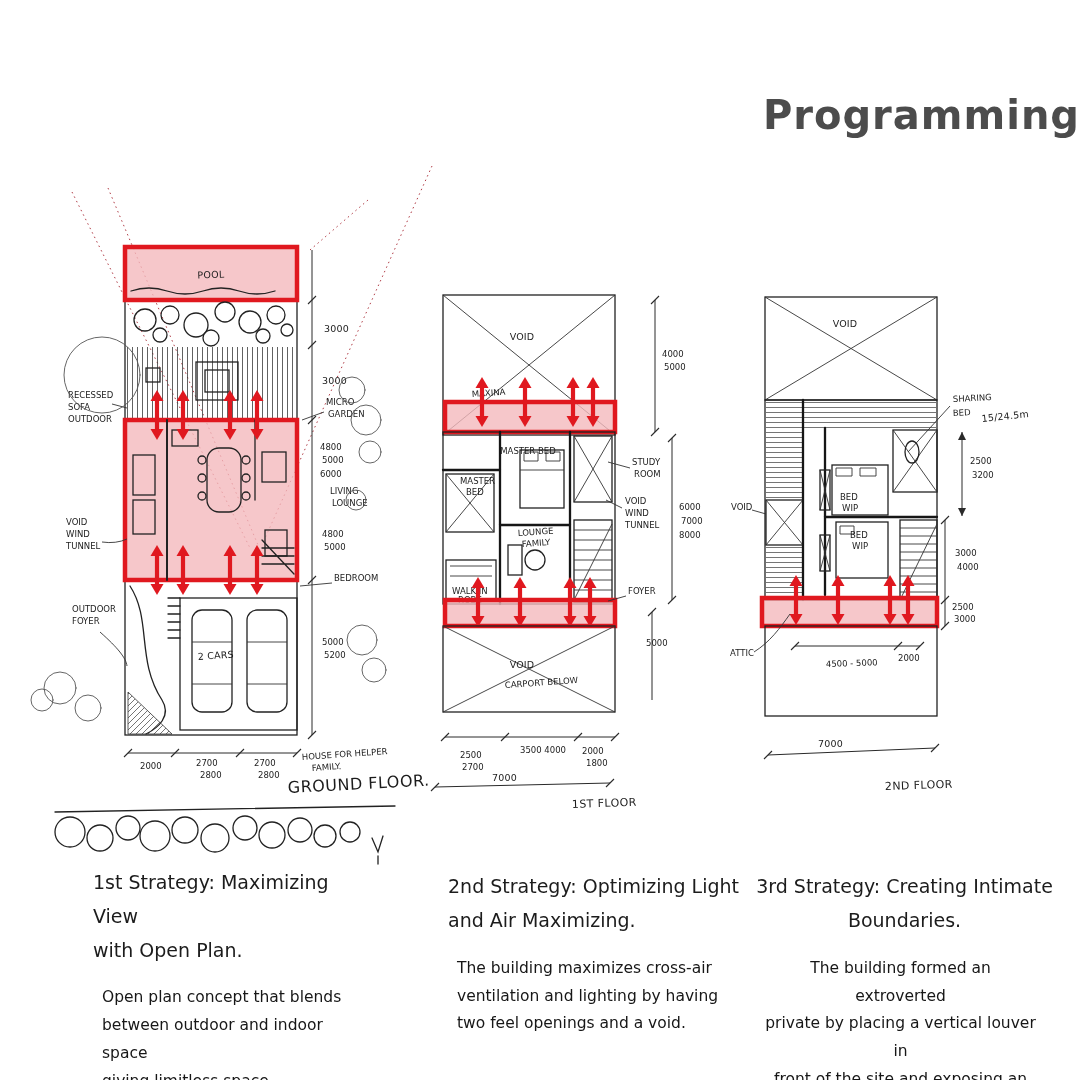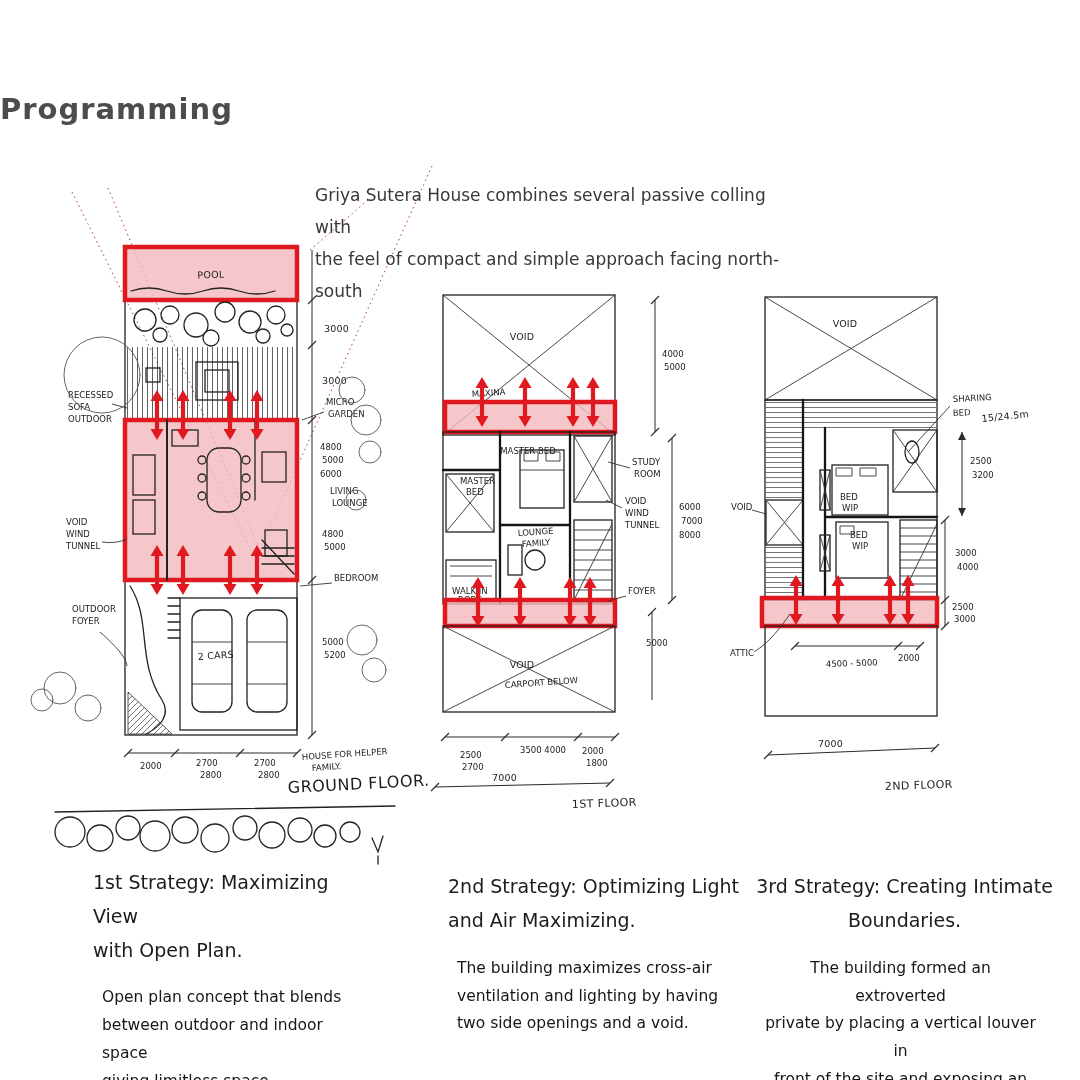--- a/index.html
+++ b/index.html
@@ -1,20 +1,20 @@
 <!DOCTYPE html>
 <html><head>
 <meta charset="utf-8">
 <style>
   html,body{margin:0;padding:0;background:#fff;}
   .canvas{position:relative;width:1080px;height:1080px;background:#ffffff;overflow:hidden;
           font-family:"DejaVu Sans","Liberation Sans",sans-serif;color:#1f1f1f;}
   .pre{white-space:pre-line;}
-  .page-title{position:absolute;left:0;right:0;top:92px;text-align:left;
-              font-size:29px;font-weight:bold;letter-spacing:1px;color:#4c4c4c;}
+  .page-title{position:absolute;left:0;right:0;top:92px;text-align:right;
+              font-size:40px;font-weight:bold;letter-spacing:1px;color:#4c4c4c;}
   .intro{position:absolute;left:315px;top:180px;width:480px;font-size:17px;
          line-height:1.88;color:#383838;}
   .strategy{position:absolute;}
   .strategy h3{margin:0 0 10px 8px;font-size:19px;font-weight:400;line-height:1.78;color:#1c1c1c;}
   .strategy p{margin:17px;font-size:15.5px;line-height:1.8;color:#171717;}
   #col1{left:85px;top:866px;width:290px;}
   #col2{left:440px;top:870px;width:300px;}
   #col3{left:748px;top:870px;width:305px;text-align:center;}
   svg{position:absolute;left:0;top:0;}
   svg text{font-family:"DejaVu Sans","Liberation Sans",sans-serif;fill:#1c1c1c;}
@@ -400,37 +400,35 @@
         <use href="#tick" x="768" y="755"></use>
           <use href="#tick" x="935" y="748"></use>
         <text class="hand" x="818" y="747">7000</text>
         <text class="hand-cap2" x="885" y="790" transform="rotate(-2 885 790)">2ND FLOOR</text>
       </g>
     </g>
   </svg>
 
   <div class="page-title">Programming</div>
 
-  <div class="intro pre">Griya Sutera House combines several passive colling with
-the feel of compact and simple approach facing north-south</div>
 
   <div class="strategy" id="col1">
     <h3 class="pre">1st Strategy: Maximizing View
 with Open Plan.</h3>
     <p class="pre">Open plan concept that blends
 between outdoor and indoor space
 giving limitless space experience.</p>
   </div>
 
   <div class="strategy" id="col2">
     <h3 class="pre">2nd Strategy: Optimizing Light
 and Air Maximizing.</h3>
     <p class="pre">The building maximizes cross-air
 ventilation and lighting by having
-two side openings and a void.</p>
+two feel openings and a void.</p>
   </div>
 
   <div class="strategy" id="col3">
     <h3 class="pre">3rd Strategy: Creating Intimate
 Boundaries.</h3>
     <p class="pre">The building formed an extroverted
 private by placing a vertical louver in
 front of the site and exposing an
 extroverted facade without the gate.</p>
   </div>

